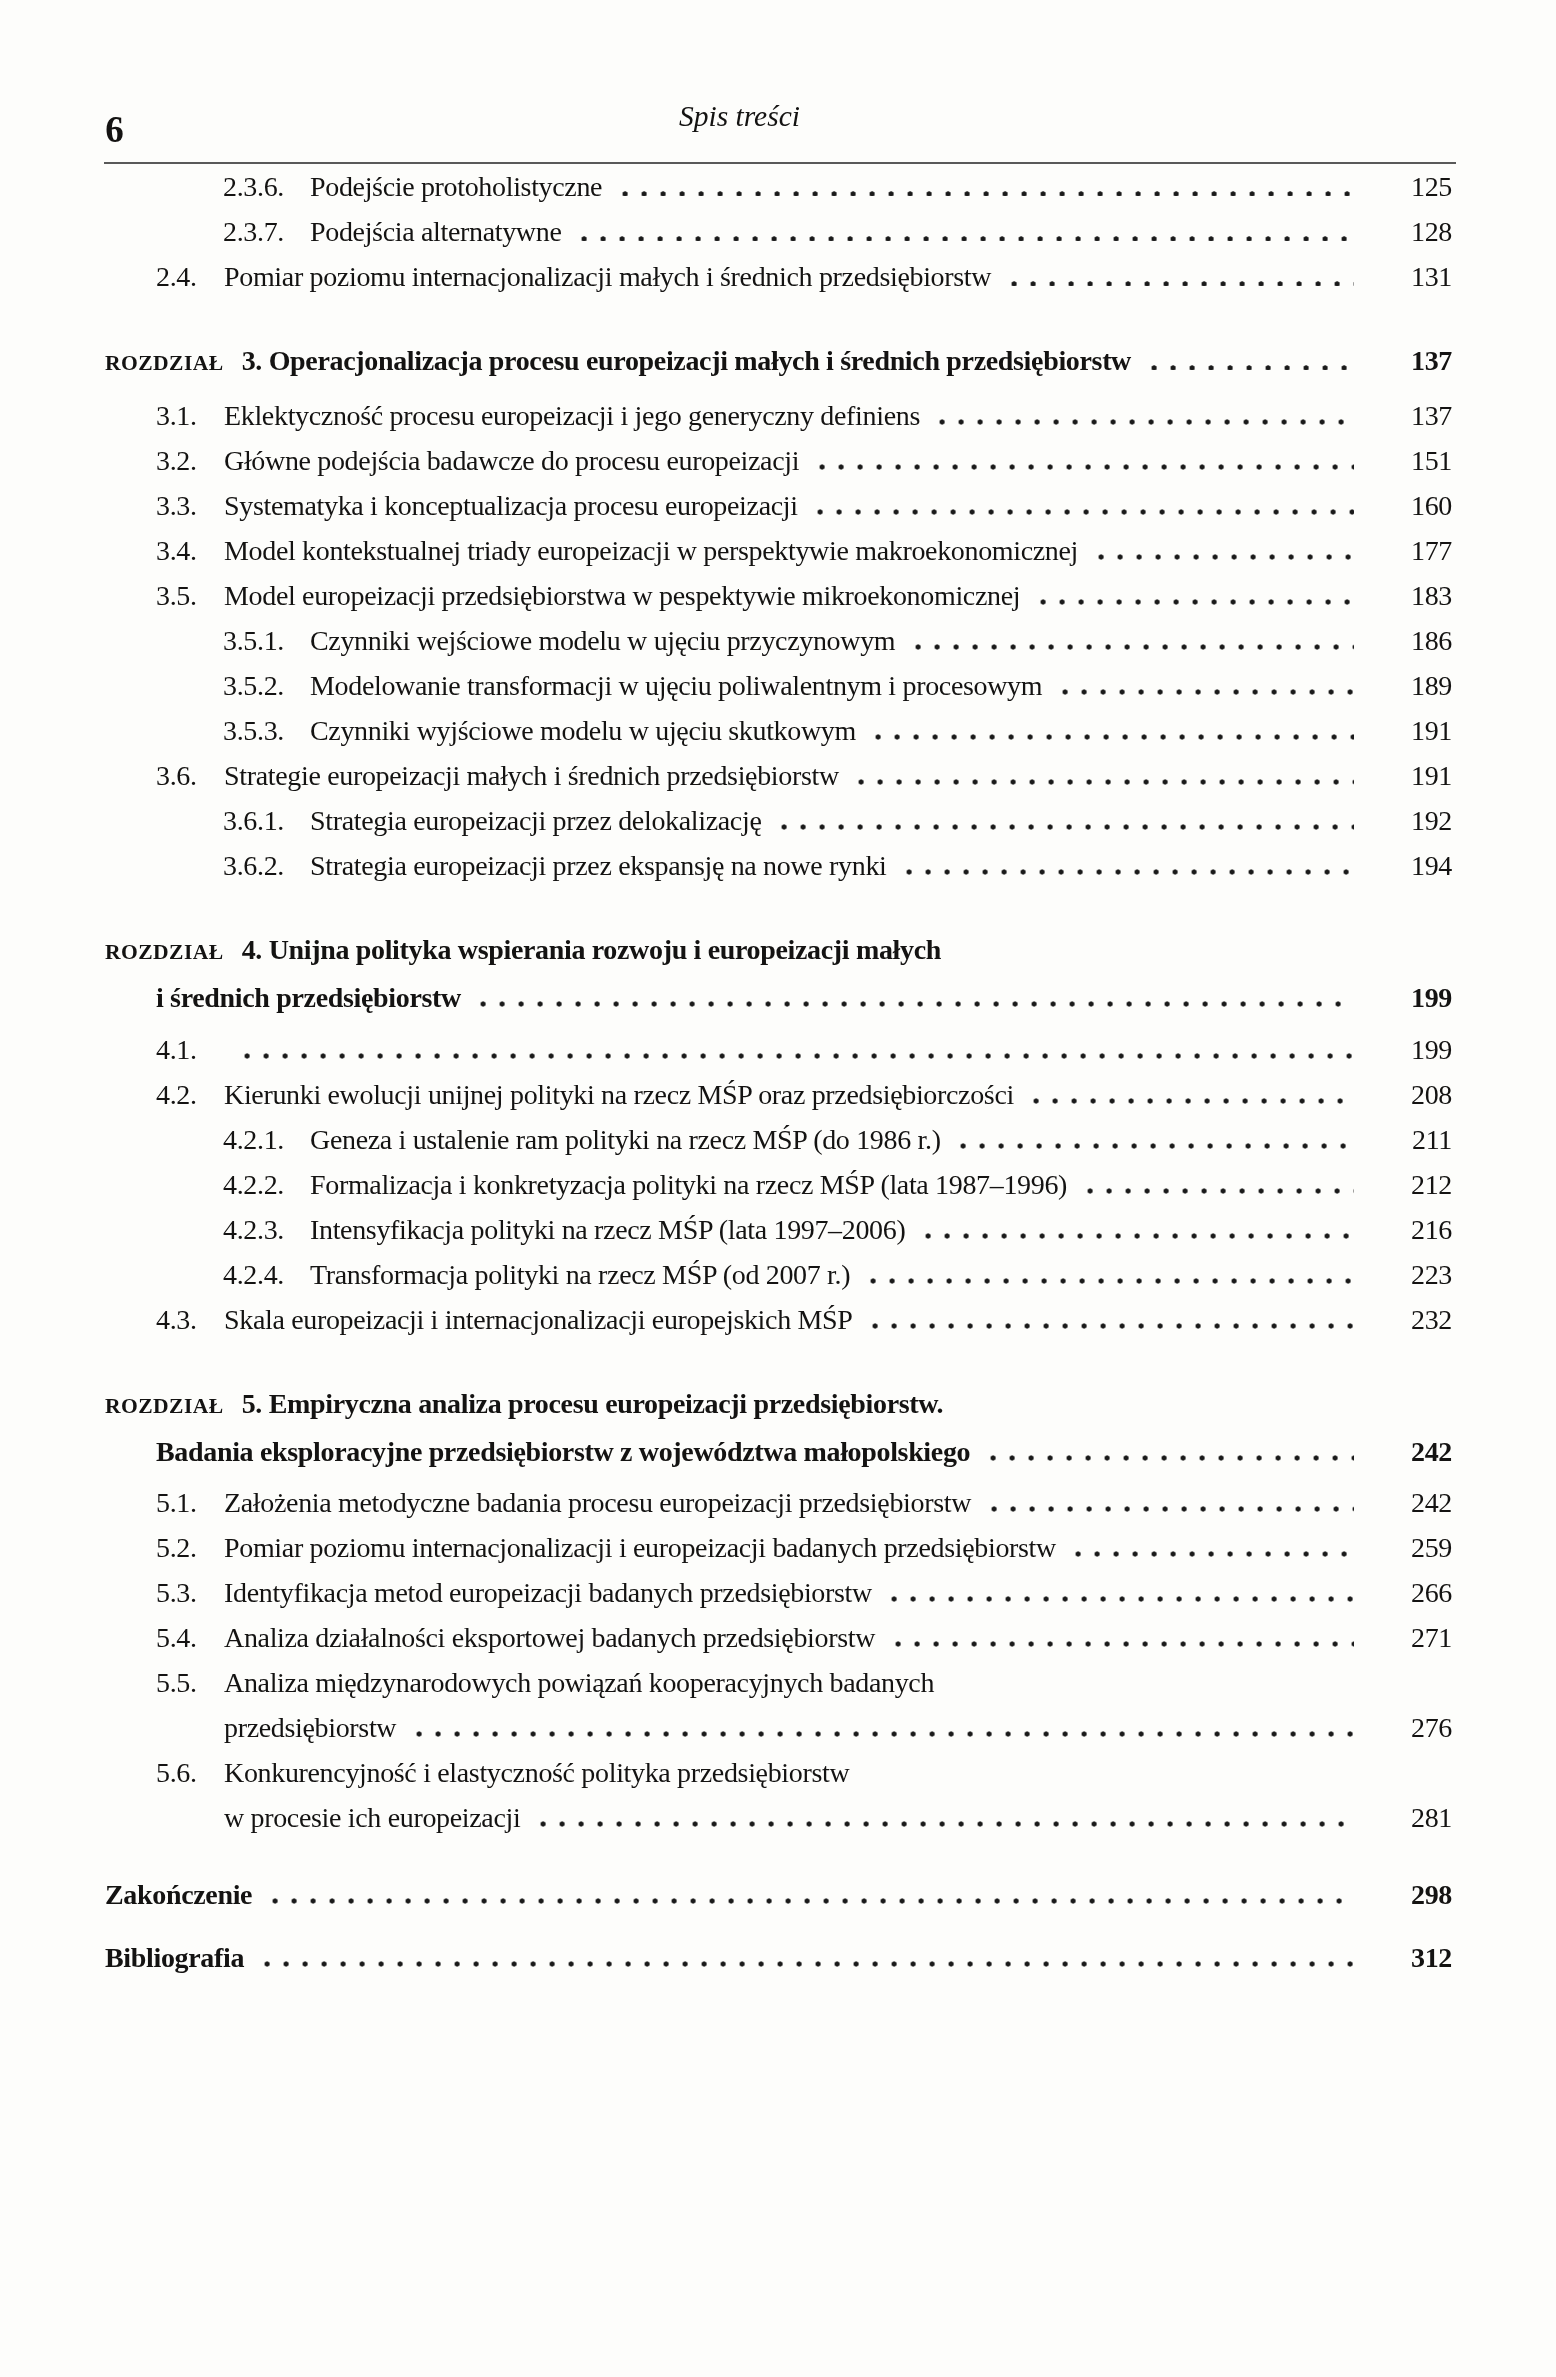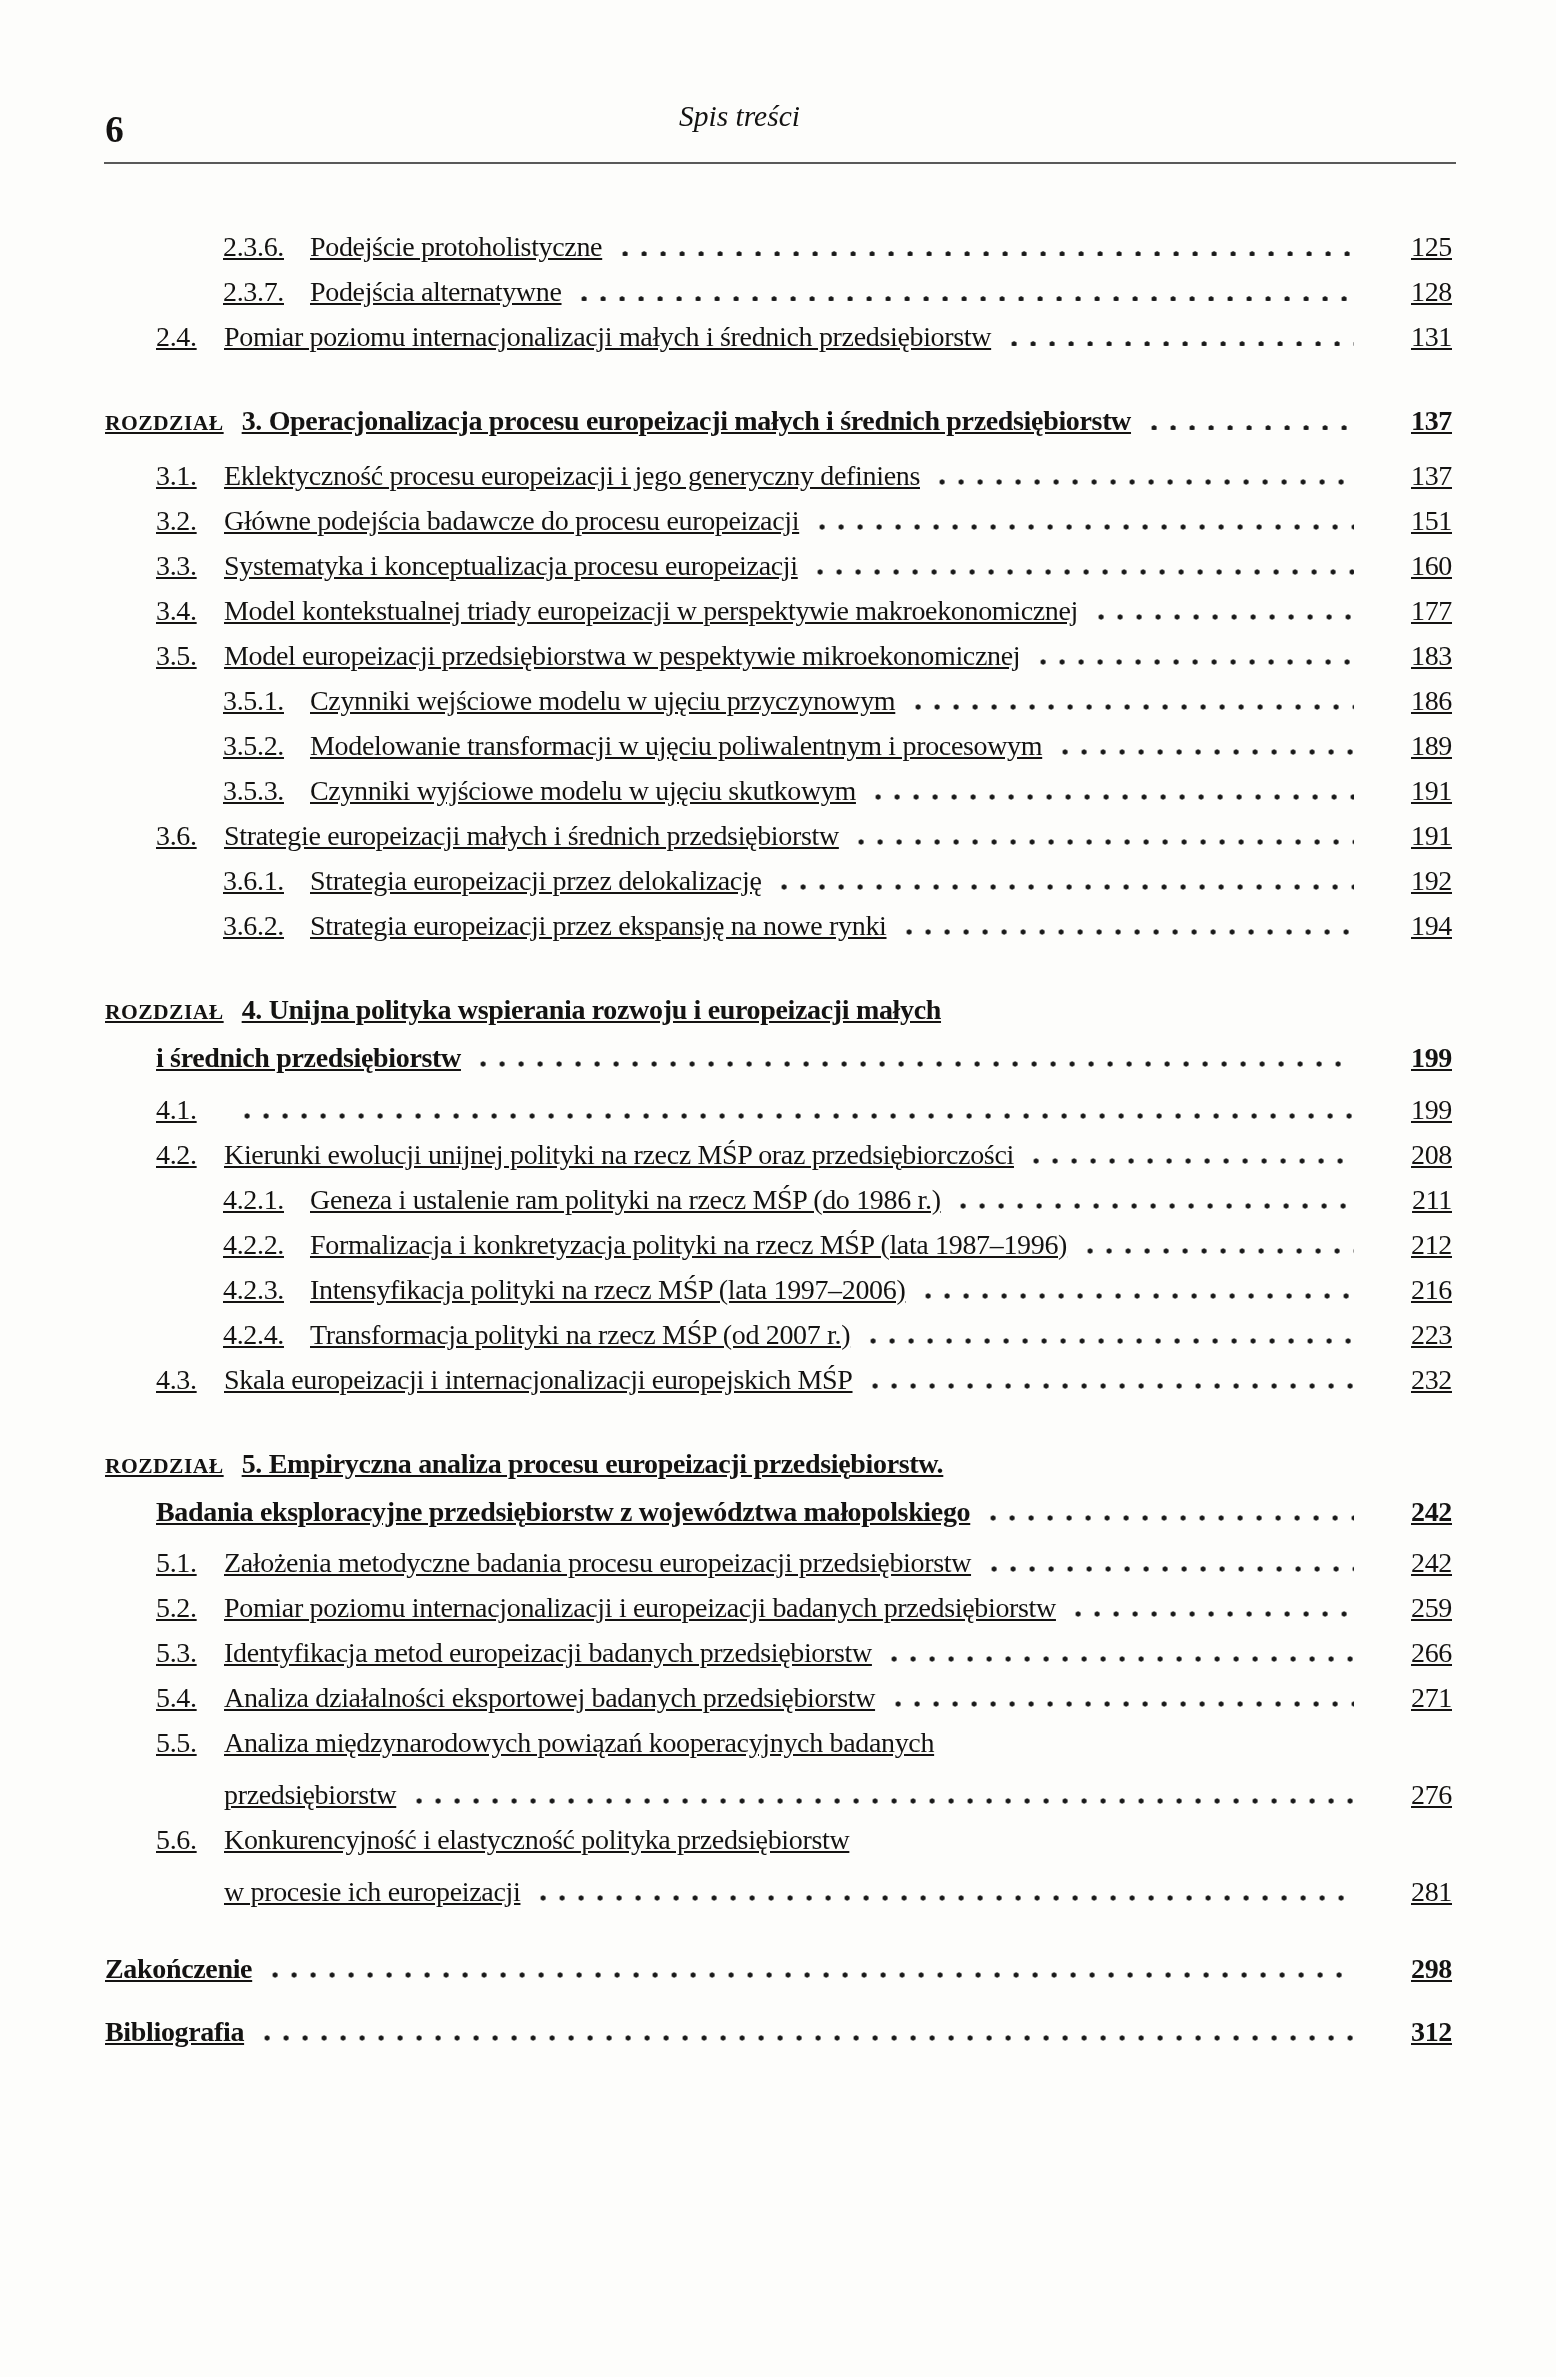--- a/index.html
+++ b/index.html
@@ -22,30 +22,30 @@
   }
   .folio{
     position:absolute;left:1.3px;bottom:11.8px;
     font-size:37px;font-weight:bold;
   }
   .headtitle{
     position:absolute;left:47%;bottom:29px;transform:translateX(-50%);
     font-style:italic;font-size:29.5px;letter-spacing:0;
   }
   
-  .toc{margin:0 104px 0 105px;padding-top:60px;text-decoration:underline;}
+  .toc{margin:0 104px 0 105px;}
   .row{
     display:flex;align-items:baseline;
     line-height:45px;white-space:nowrap;
   }
   .row.bold{font-weight:bold;}
   .ml-ch{margin-left:0;}
   .ml-s1{margin-left:51px;}
   .ml-s2{margin-left:118px;}
-  .ml-cont{margin-left:119px;margin-top:7px;}
+  .ml-cont{margin-left:119px;}
   .num{flex:none;}
   .num.n1{width:68px;}
   .num.n2{width:87px;}
   .ch-label{font-size:21.6px;letter-spacing:.02em;margin-right:18px;}
   .title{flex:0 1 auto;overflow:visible;}
   .leader{
     flex:1 1 auto;min-width:19.7px;height:5.9px;overflow:hidden;
     margin-left:10.5px;
     background-image:radial-gradient(circle,#1a1a1a 2.4px,rgba(0,0,0,0) 2.8px);
     background-size:19px 5.9px;background-repeat:repeat-x;background-position:2.6px bottom;

